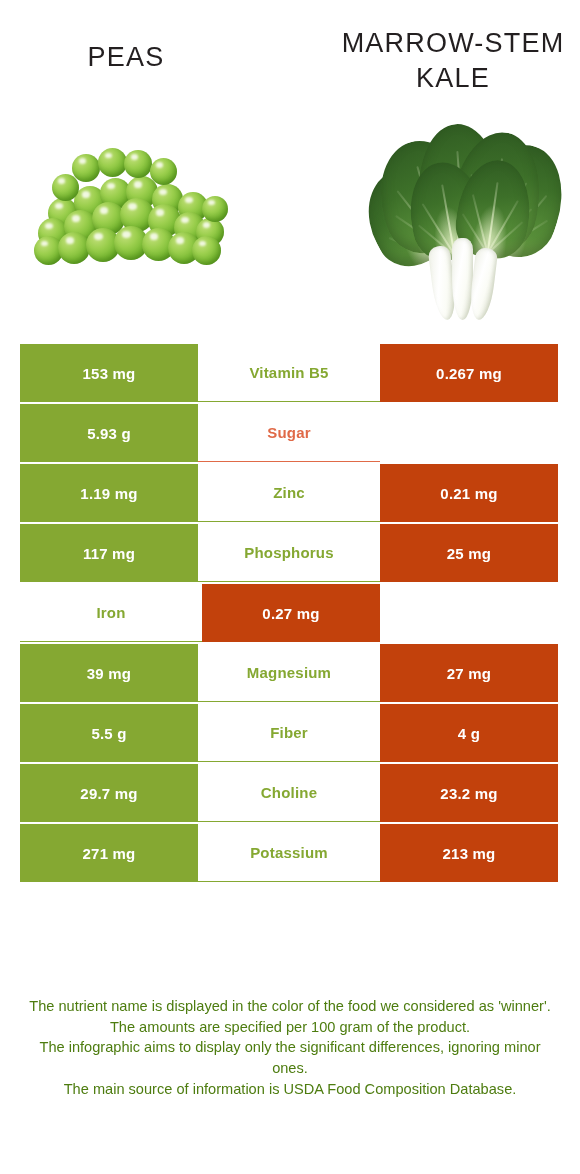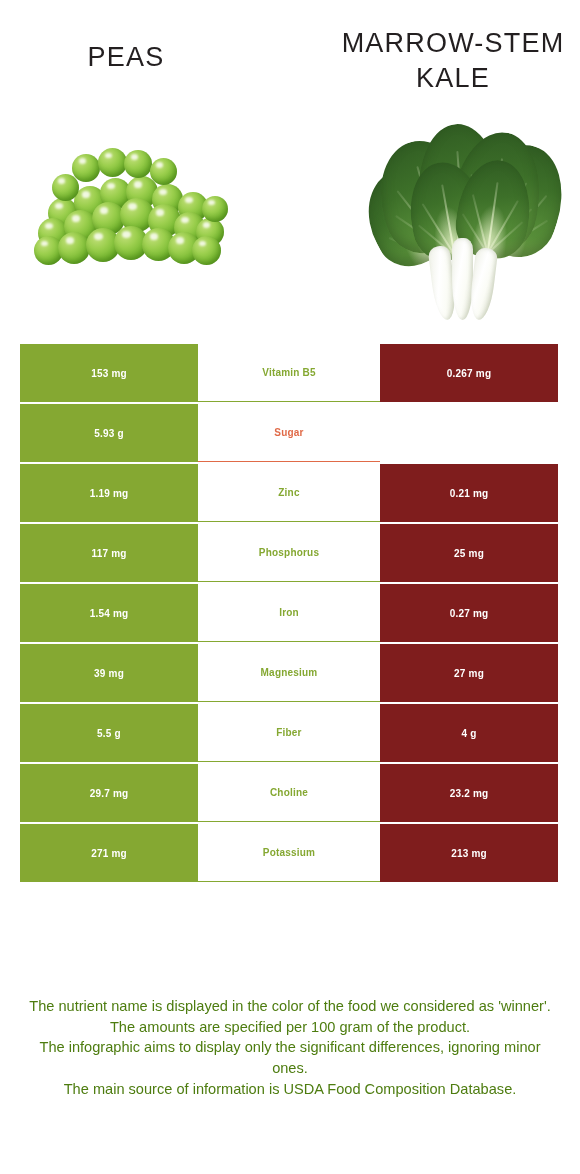--- a/index.html
+++ b/index.html
@@ -127,41 +127,41 @@
   .row {
     display: flex;
     height: 60px;
     margin-bottom: 0px;
   }
   .cell {
     height: 58px;
     display: flex;
     align-items: center;
     justify-content: center;
-    font-size: 10px;
+    font-size: 15px;
     font-weight: 600;
     letter-spacing: .2px;
     -webkit-font-smoothing: antialiased;
   }
   .cell.left {
     width: 178px;
     background: #85a832;
     color: #ffffff;
   }
   .cell.mid {
     width: 182px;
     background: #ffffff;
     border-bottom: 1px solid #85a832;
     font-weight: 600;
     color: #85a832;
   }
   .row.win-kale .cell.mid { color: #e06a48; border-bottom-color: #e06a48; }
   .cell.right {
     width: 178px;
-    background: #7f1d1d;
+    background: #c2410c;
     color: #ffffff;
   }
   .row:last-child .cell.left,
   .row:last-child .cell.right { height: 58px; }
 
   
   .notes {
     position: absolute;
     left: 26px;
     top: 996px;
@@ -285,21 +285,20 @@
       <div class="cell left">1.19 mg</div>
       <div class="cell mid">Zinc</div>
       <div class="cell right">0.21 mg</div>
     </div>
     <div class="row">
       <div class="cell left">117 mg</div>
       <div class="cell mid">Phosphorus</div>
       <div class="cell right">25 mg</div>
     </div>
     <div class="row">
-      <div class="cell left">1.54 mg</div>
       <div class="cell mid">Iron</div>
       <div class="cell right">0.27 mg</div>
     </div>
     <div class="row">
       <div class="cell left">39 mg</div>
       <div class="cell mid">Magnesium</div>
       <div class="cell right">27 mg</div>
     </div>
     <div class="row">
       <div class="cell left">5.5 g</div>

